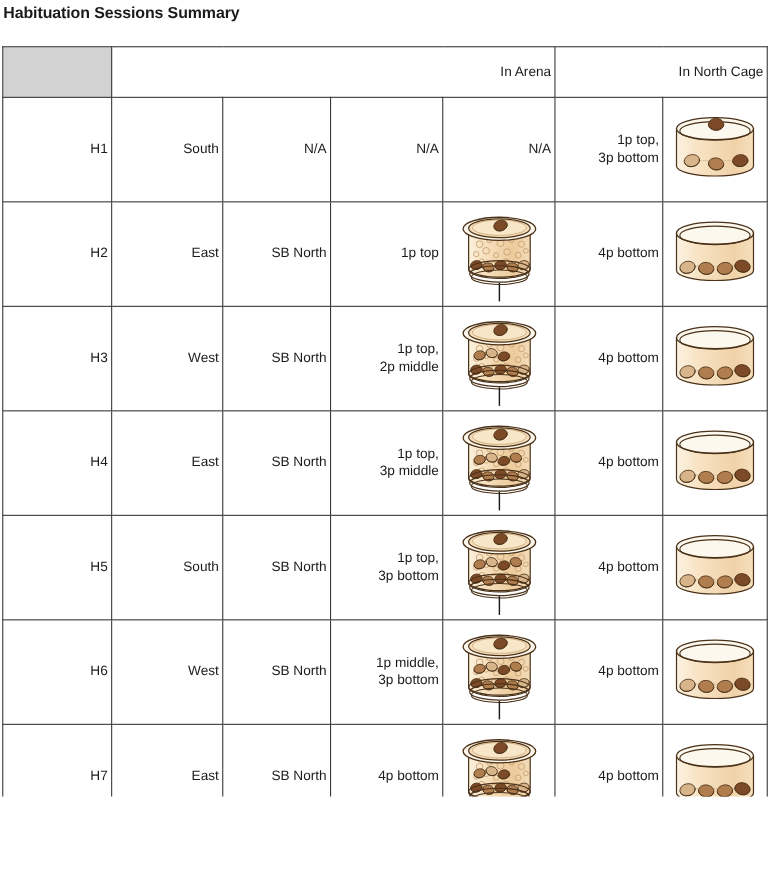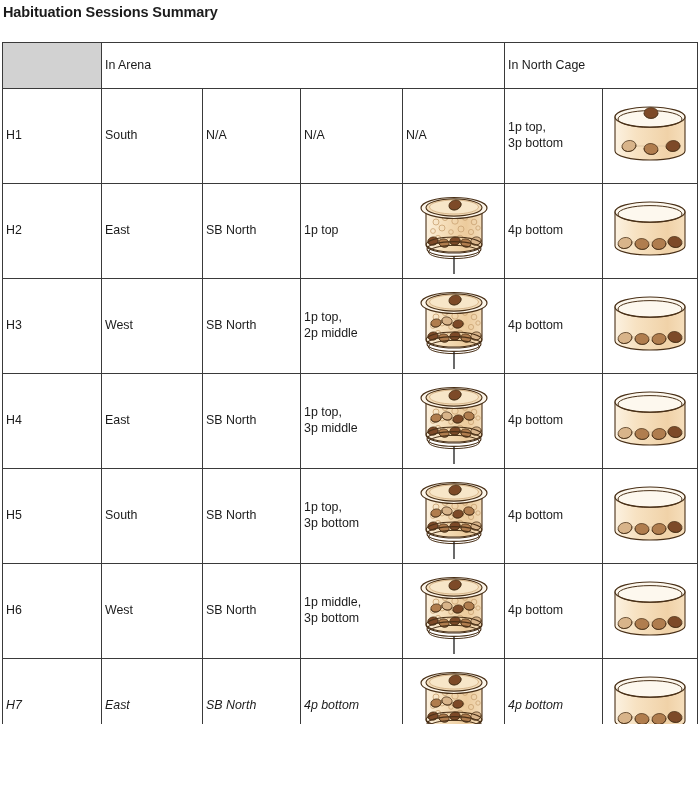--- a/index.html
+++ b/index.html
@@ -20,32 +20,32 @@
 
   
   #tbl{
     position:absolute;left:2px;top:42px;
     width:695px;
     border-collapse:collapse;
     table-layout:fixed;
   }
   #tbl td{
     border:1px solid #3a3a3a;
-    text-align:left;
+    text-align:right;
     vertical-align:middle;
     font-size:12.4px;
     color:#1b1b1b;
     padding:0;
     line-height:1.28;
   }
   td.corner{background:#d2d2d2;border-color:#3a3a3a;}
   tr.grp td{height:45px;}
   tr.sub td{height:47px;}
   tr.data td{height:94px;}
-  tr.data.last td{height:94px;font-style:italic;}
+  tr.data.last td{height:94px;}
 
   .ctext{display:block;padding:0 3px;}
 
   
   .figwrap{display:flex;align-items:center;justify-content:center;height:100%;}
   svg{display:block;overflow:visible;}
 </style>
 </head>
 <body>
 

